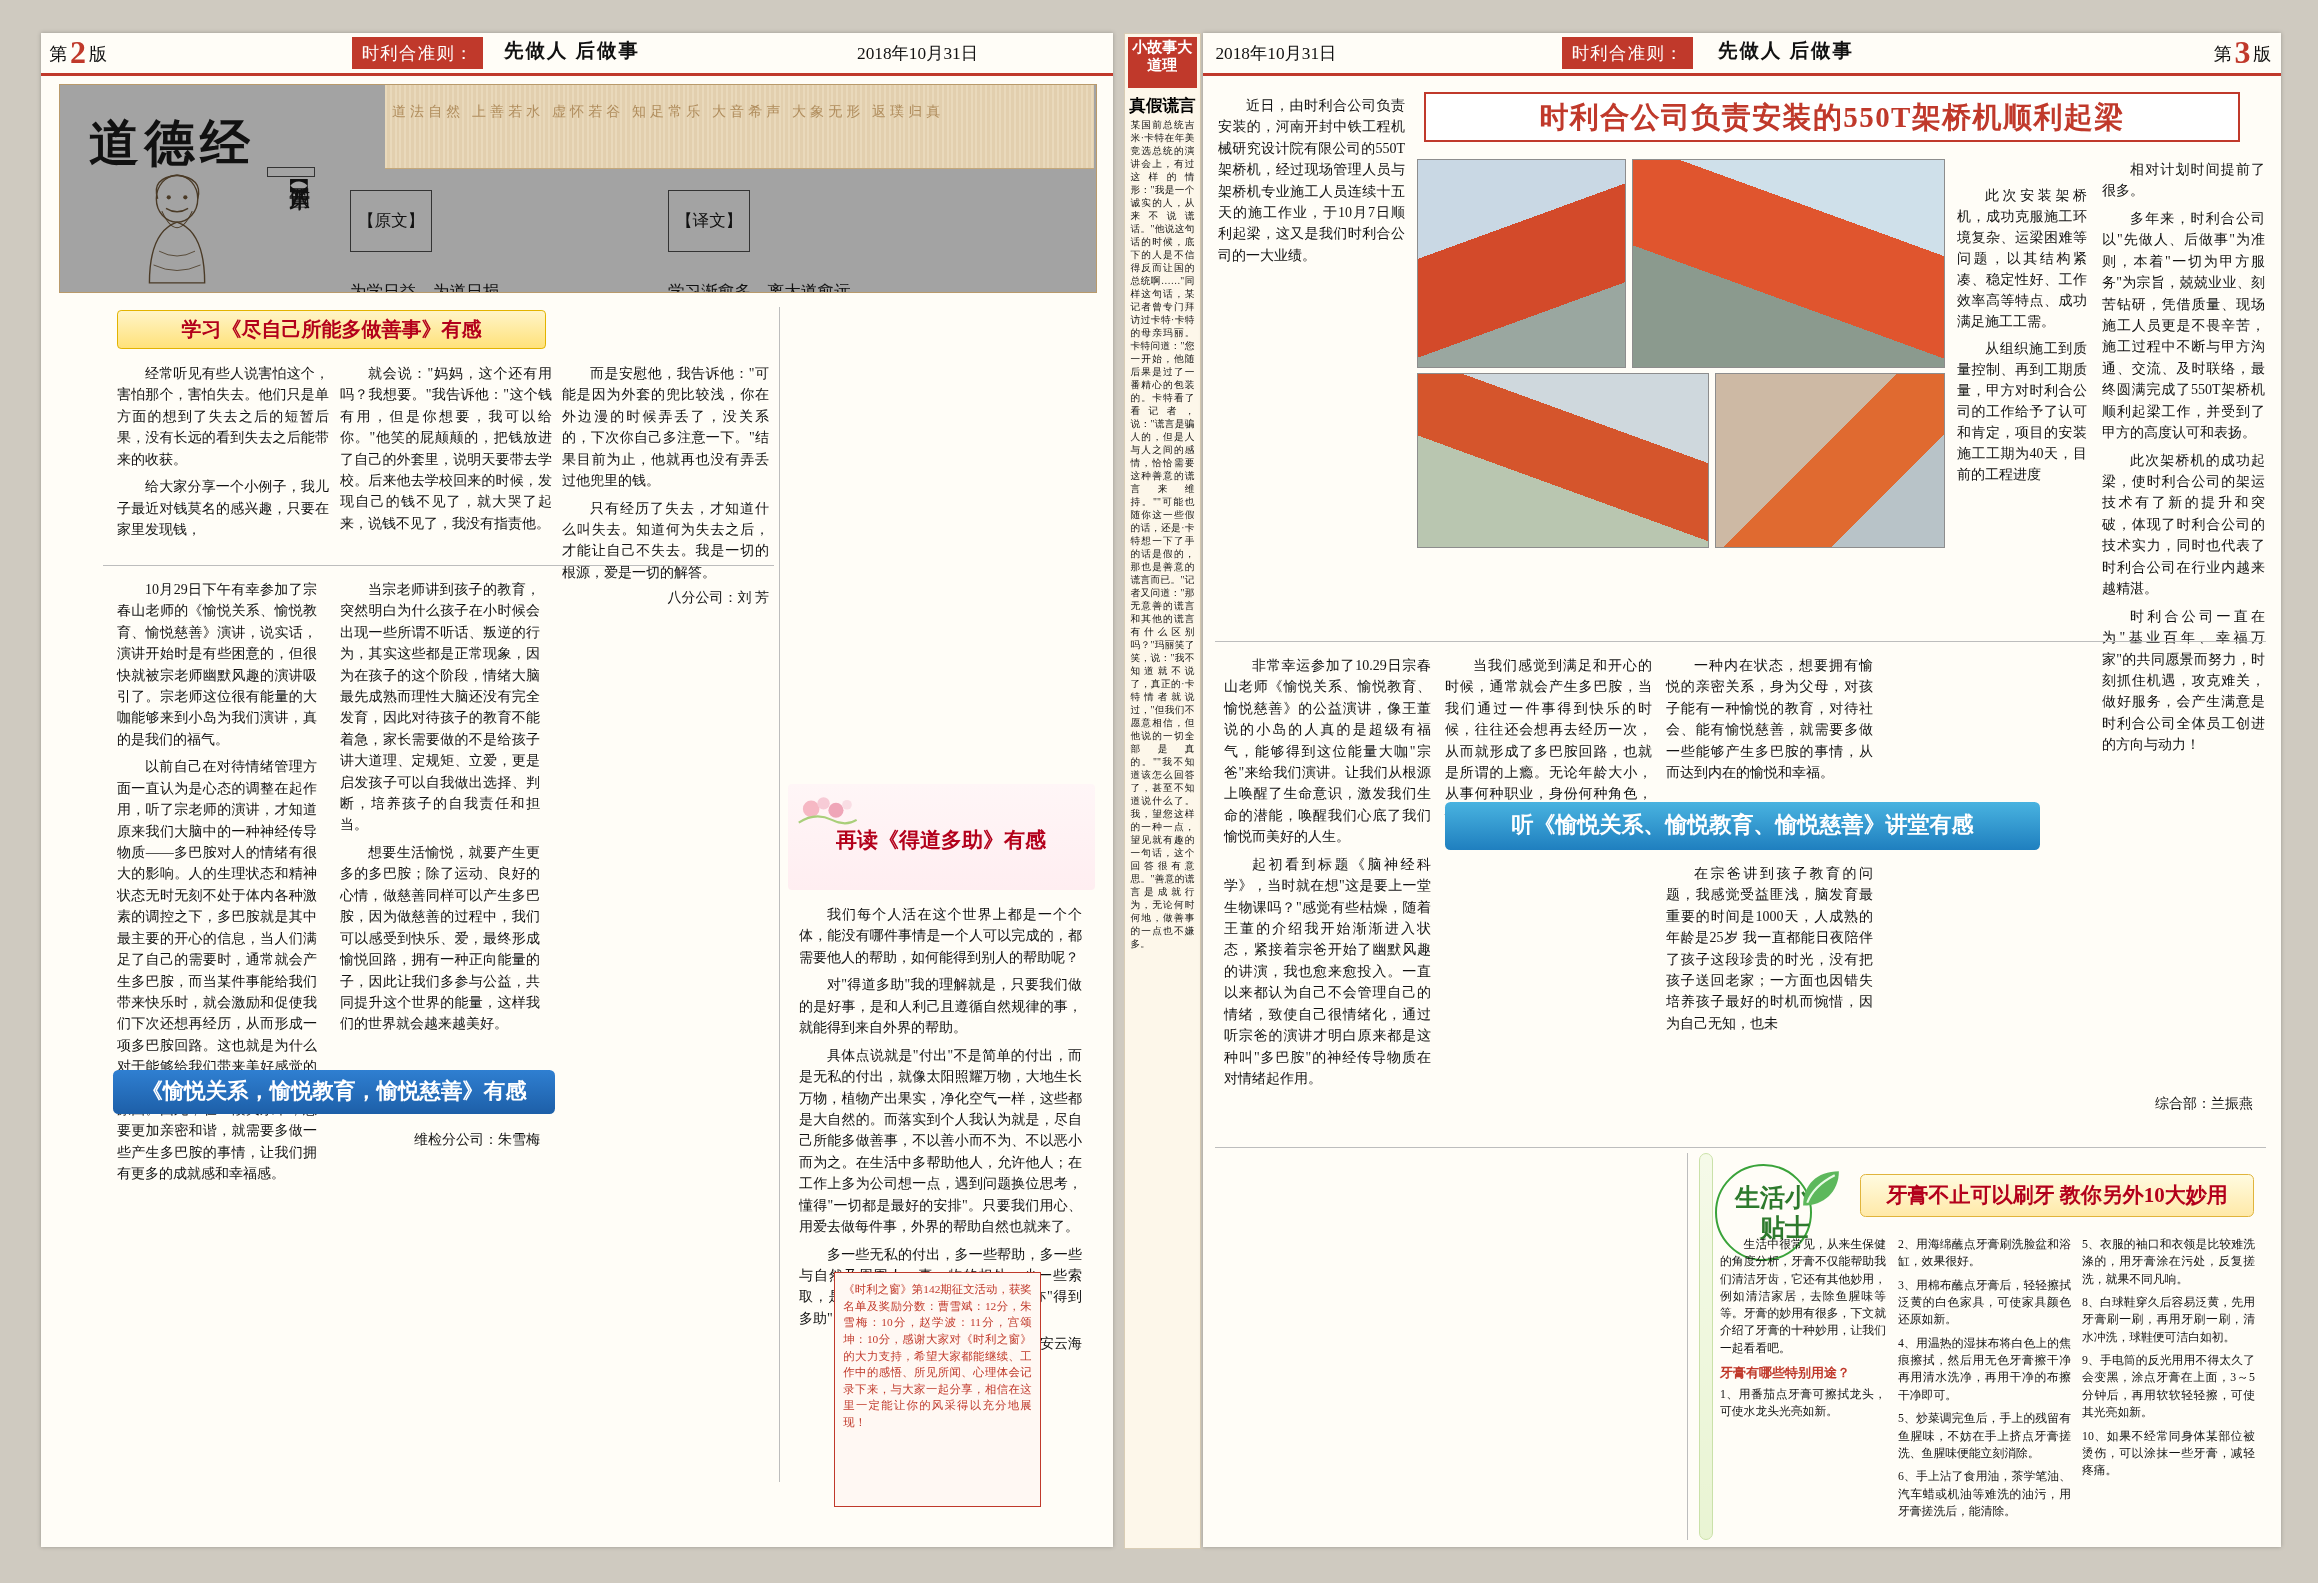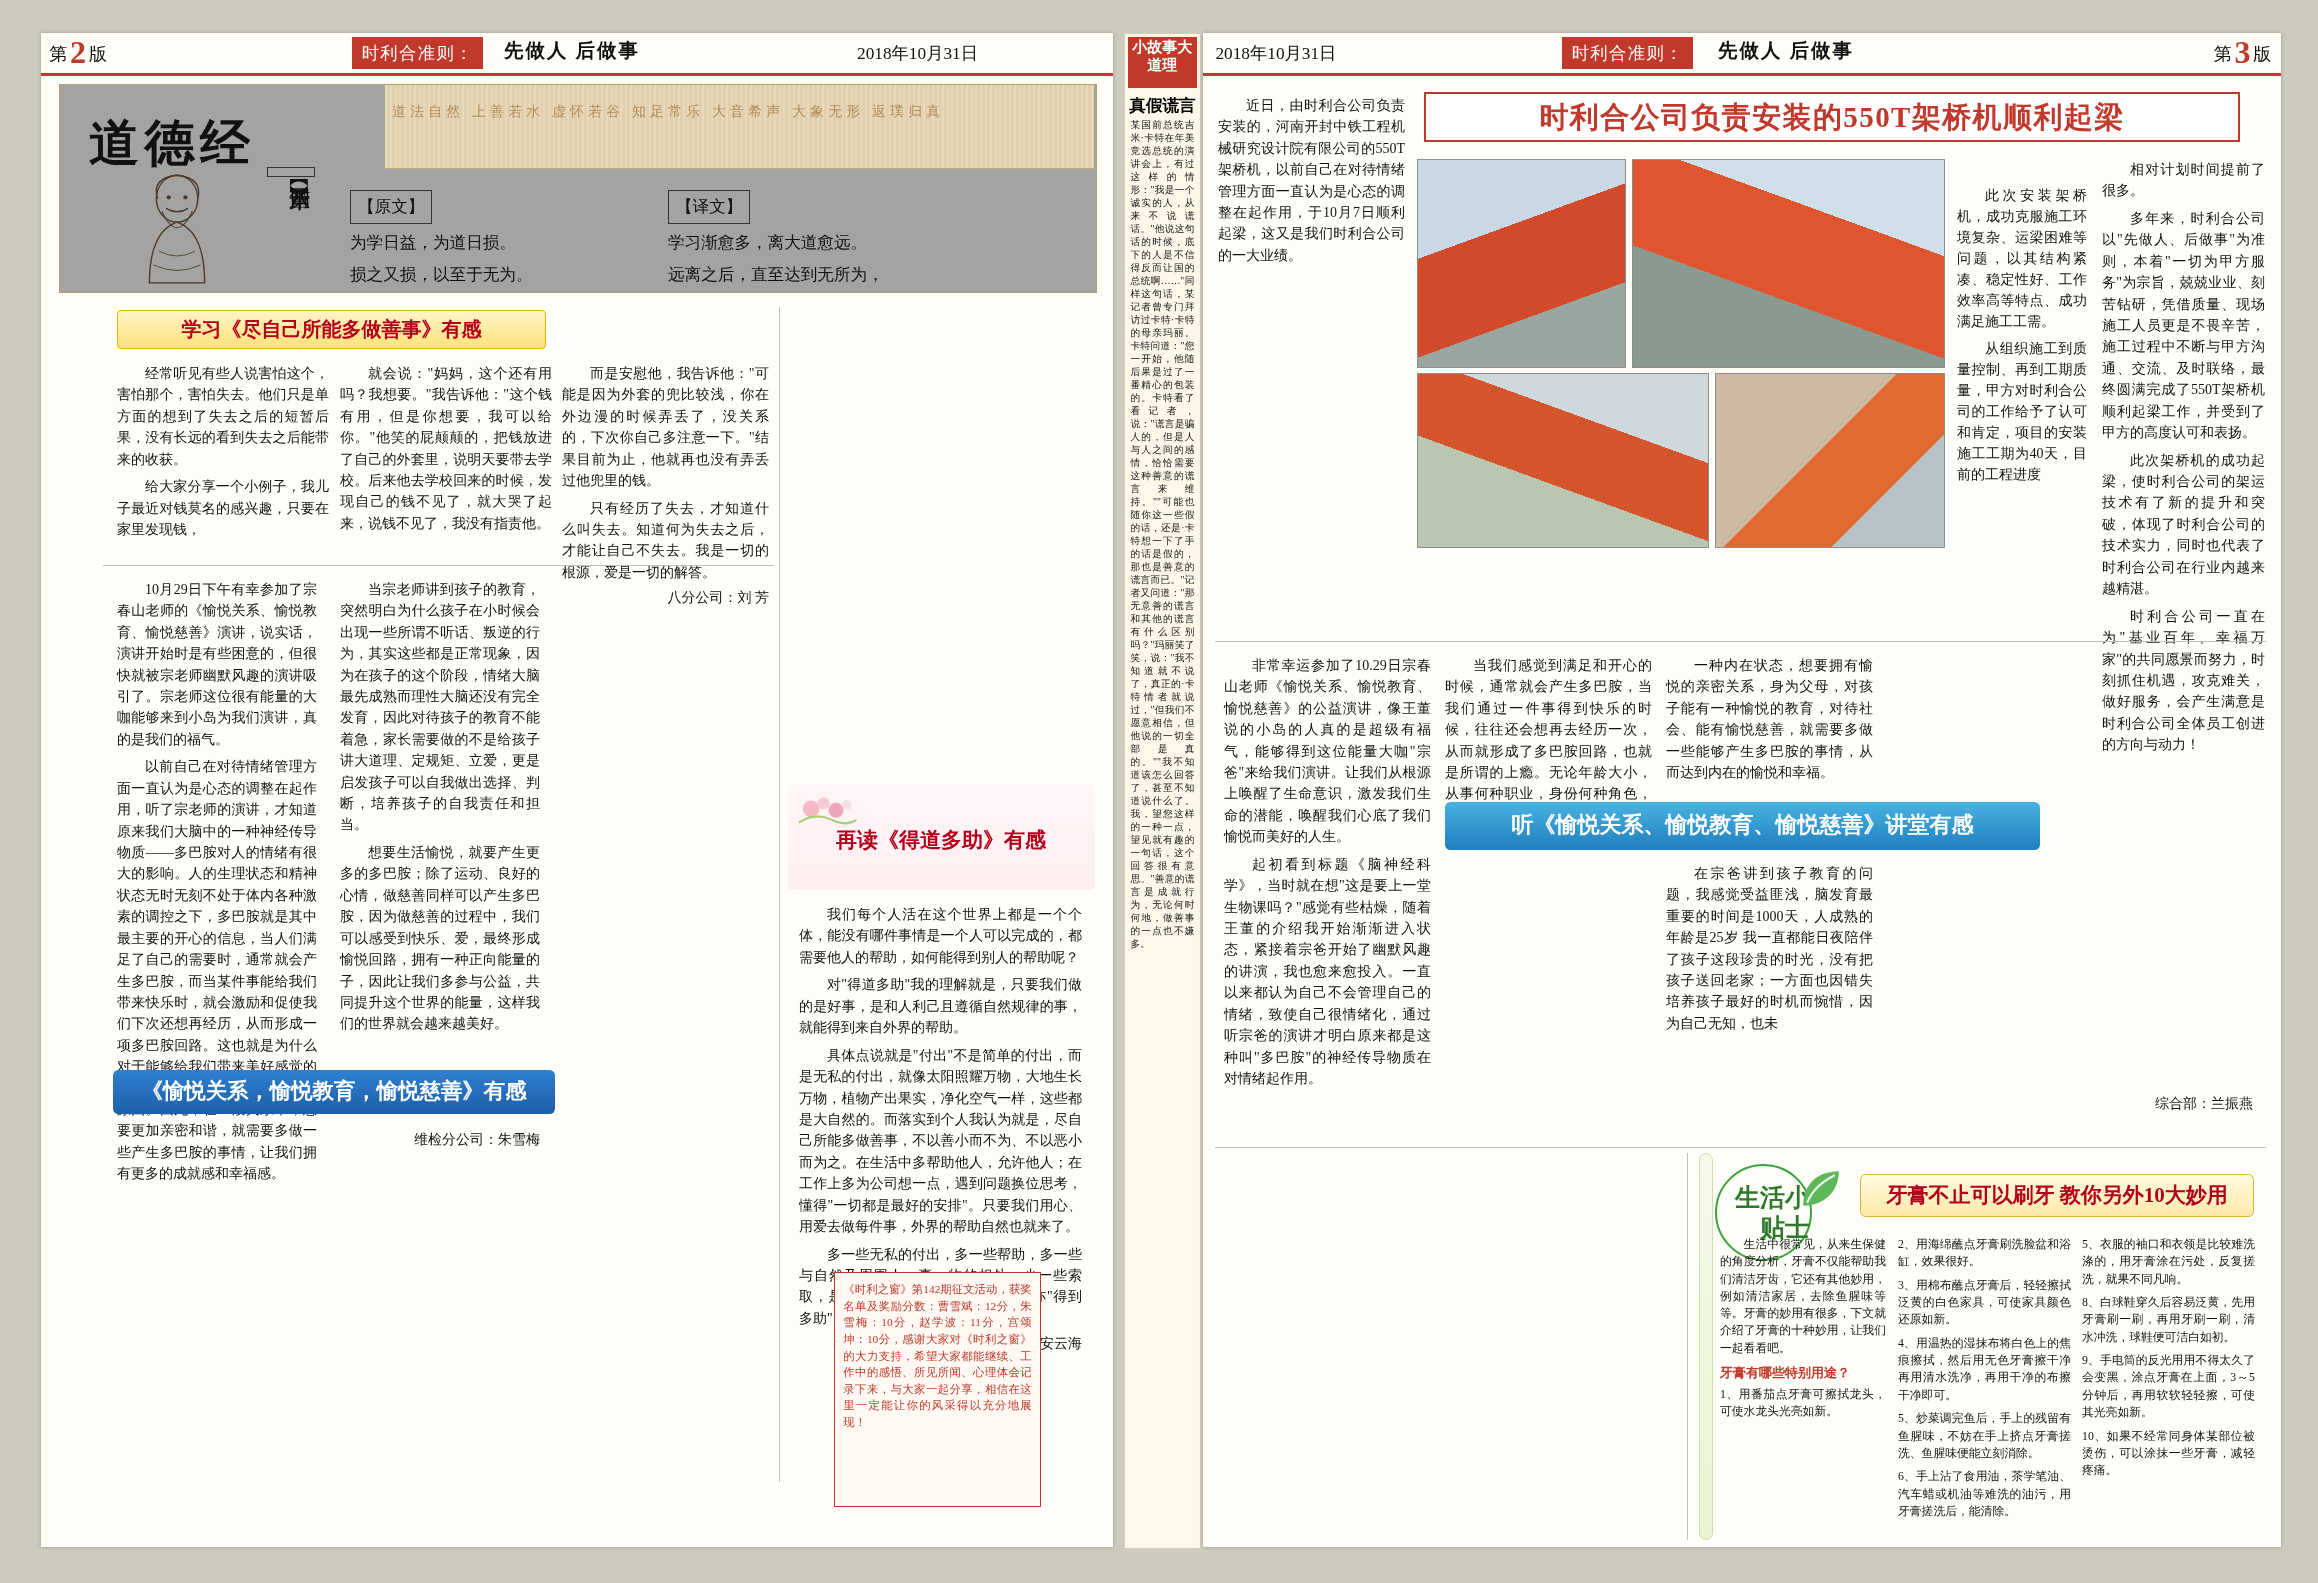--- a/index.html
+++ b/index.html
@@ -18,21 +18,21 @@
   .datetxt{position:absolute;top:8.3px;font-size:17.3px;color:#111;}
   
   #ddj{position:absolute;left:18px;top:51px;width:1036px;height:207px;background:#a3a3a3;border:1.4px solid #b99a6b;overflow:hidden;text-decoration:underline;}
   #ddj .artwork{position:absolute;left:325px;top:0;width:709px;height:83px;background:
      repeating-linear-gradient(90deg,#e9d9bb 0 2.1px,#e2cfae 2.1px 4.8px);border-bottom:0.7px solid #c4a87a;}
   #ddj .artwork .faint{position:absolute;left:7px;top:18px;right:7px;font-size:14px;color:#b08d5d;letter-spacing:4.1px;white-space:nowrap;overflow:hidden;}
   .ddj-title{position:absolute;left:29px;top:25px;font-size:50px;font-weight:bold;color:#111;letter-spacing:5.5px;font-family:"Liberation Serif",serif;}
   .ddj-chapter{position:absolute;left:207px;top:82px;width:40px;font-size:21px;line-height:23.5px;color:#111;text-align:center;border:1.4px solid #333;padding:4.1px 2.8px;}
   .sage{position:absolute;left:48px;top:83px;width:145px;height:118px;}
   .txtcol{position:absolute;top:105px;font-size:16.6px;line-height:32px;color:#111;}
-  .txtcol .h{display:block;border:0.7px solid #333;padding:0 7px;margin-bottom:3px;width:fit-content;font-size:16.6px;}
+  .txtcol .h{display:block;border:0.7px solid #333;padding:14px 7px;margin-bottom:24px;width:fit-content;font-size:16.6px;}
   #orig{left:290px;width:290px;}
   #trans{left:608px;width:332px;}
   
   .block{position:absolute;box-sizing:border-box;}
   .p{font-size:14px;line-height:21.4px;color:#111;text-align:justify;text-indent:2em;margin:0 0 6.2px 0;}
   .ttlbar{position:absolute;box-sizing:border-box;text-align:center;}
   .ttl-yellow{background:linear-gradient(180deg,#fff4c8,#ffe27a);border:1.4px solid #e2b300;border-radius:4.1px;color:#b3001b;font-weight:bold;}
   .sign{font-size:14px;text-align:right;color:#111;margin-top:4.1px;}
   .vline{position:absolute;background:#bdbdbd;width:0.7px;}
   .hline{position:absolute;background:#bdbdbd;height:0.7px;}
@@ -180,21 +180,21 @@
       <div class="sloganA" style="left:515px;">先做人  后做事</div>
       <div class="banmark" style="right:9.7px;">
         <span>第</span><span class="bignum">3</span><span>版</span>
       </div>
       <div class="rule"></div>
     </div>
 
     <div class="bigred" style="left:221px;top:59px;width:816px;height:50px;line-height:46px;font-size:29px;letter-spacing:1.4px;">时利合公司负责安装的550T架桥机顺利起梁</div>
 
     <div class="block" style="left:15px;top:62px;width:187px;height:228px;">
-      <p class="p">近日，由时利合公司负责安装的，河南开封中铁工程机械研究设计院有限公司的550T架桥机，以前自己在对待情绪管理方面一直认为是心态的调整在起作用，于10月7日顺利起梁，这又是我们时利合公司的一大业绩。</p>
+      <p class="p">近日，由时利合公司负责安装的，河南开封中铁工程机械研究设计院有限公司的550T架桥机，经过现场管理人员与架桥机专业施工人员连续十五天的施工作业，于10月7日顺利起梁，这又是我们时利合公司的一大业绩。</p>
     </div>
     <div class="block" style="left:754px;top:126px;width:130px;height:470px;margin-top:26px;">
       <p class="p" style="font-size:14px;line-height:21px;">此次安装架桥机，成功克服施工环境复杂、运梁困难等问题，以其结构紧凑、稳定性好、工作效率高等特点、成功满足施工工需。</p>
       <p class="p" style="font-size:14px;line-height:21px;">从组织施工到质量控制、再到工期质量，甲方对时利合公司的工作给予了认可和肯定，项目的安装施工工期为40天，目前的工程进度</p>
     </div>
     <div class="block" style="left:899px;top:126px;width:163px;height:470px;">
       <p class="p">相对计划时间提前了很多。</p>
       <p class="p">多年来，时利合公司以"先做人、后做事"为准则，本着"一切为甲方服务"为宗旨，兢兢业业、刻苦钻研，凭借质量、现场施工人员更是不畏辛苦，施工过程中不断与甲方沟通、交流、及时联络，最终圆满完成了550T架桥机顺利起梁工作，并受到了甲方的高度认可和表扬。</p>
       <p class="p">此次架桥机的成功起梁，使时利合公司的架运技术有了新的提升和突破，体现了时利合公司的技术实力，同时也代表了时利合公司在行业内越来越精湛。</p>
       <p class="p">时利合公司一直在为"基业百年、幸福万家"的共同愿景而努力，时刻抓住机遇，攻克难关，做好服务，会产生满意是时利合公司全体员工创进的方向与动力！</p>

